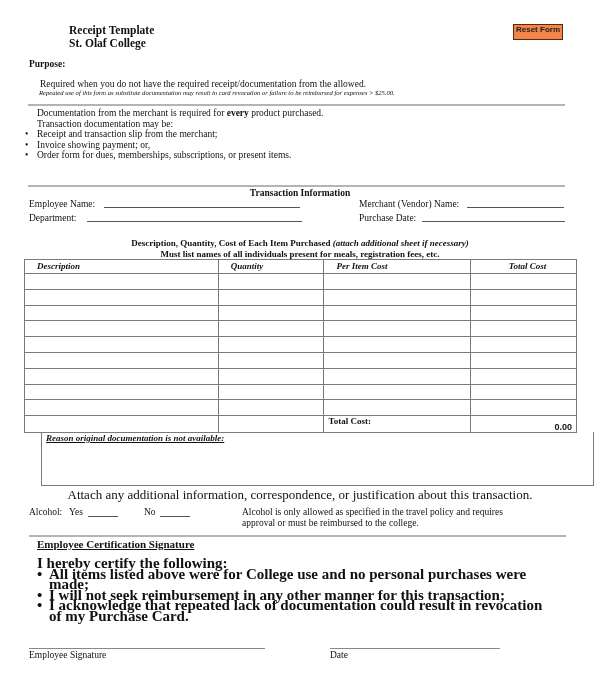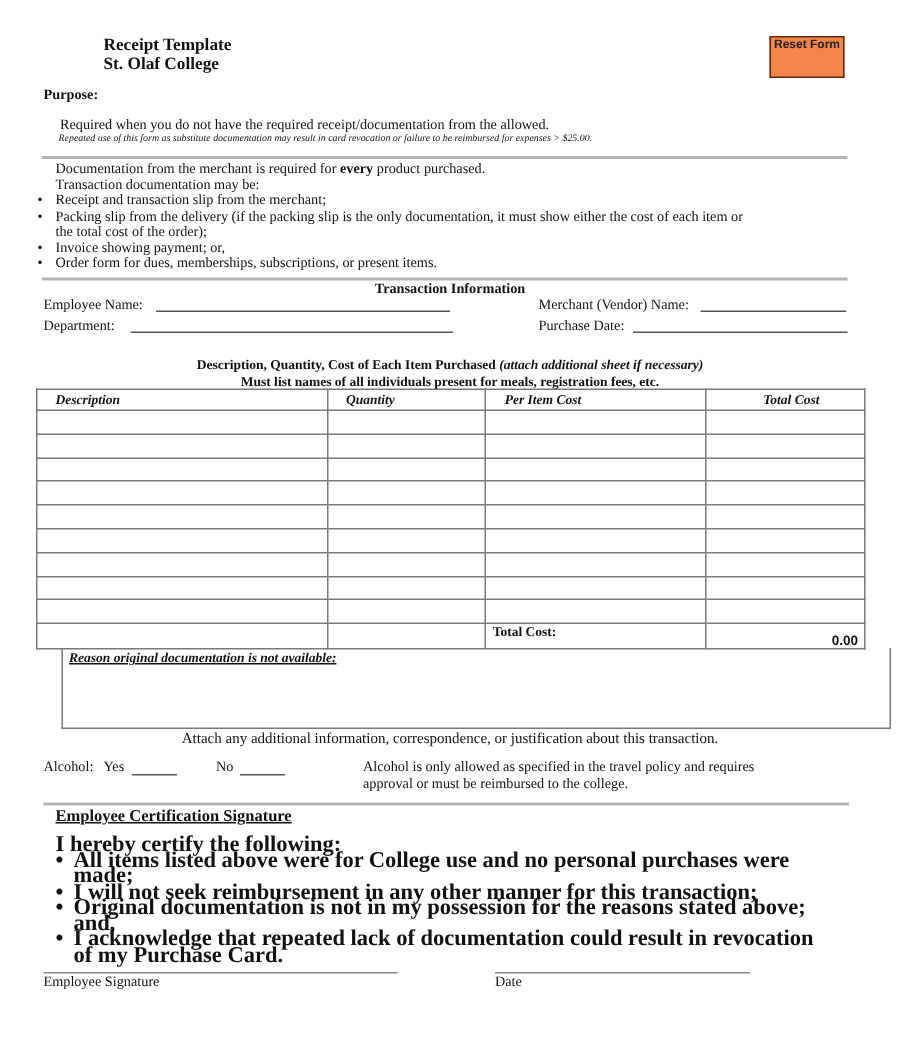--- a/index.html
+++ b/index.html
@@ -3,21 +3,21 @@
 <meta charset="utf-8">
 <style>
   * { box-sizing: border-box; margin: 0; padding: 0; }
   html, body { width: 600px; height: 700px; background: #ffffff; overflow: hidden; }
   body { position: relative; font-family: "Liberation Serif", "DejaVu Serif", serif; color: #111; font-size: 9.5px; }
   .abs { position: absolute; }
   .title { font-weight: bold; font-size: 11.5px; line-height: 13px; }
   .bold { font-weight: bold; }
   .rule { position: absolute; height: 2px; background: #b4b4b4; }
   .reset-btn {
-    position: absolute; left: 513px; top: 24px; width: 50px; height: 28px;
+    position: absolute; left: 513px; top: 24px; width: 50px; height: 16px;
     background: #f4854a; border: 1px solid #5a2a10;
     font-family: "Liberation Sans", "DejaVu Sans", sans-serif; font-size: 8px; font-weight: bold;
     color: #222; text-align: center; line-height: 10px; cursor: pointer;
   }
   .line-field { position: absolute; border-bottom: 1px solid #555; height: 10px; }
   ul.bullets { list-style: none; }
   ul.bullets li { position: relative; padding-left: 14px; line-height: 10.5px; }
   ul.bullets li::before { content: "\2022"; position: absolute; left: 2px; top: 0; }
   table.items { position: absolute; left: 24px; top: 259px; width: 553px; border-collapse: collapse; }
   table.items td, table.items th { border: 1px solid #7a7a7a; height: 15.8px; padding: 0 4px; font-size: 9px; }
@@ -45,21 +45,20 @@
 
 <div class="rule" style="left:28px; top:104px; width:537px;"></div>
 
 <div class="abs" style="left:37px; top:108px; width:528px; font-size:9.5px; line-height:10.5px;">
   <div>
     <span>Documentation from the merchant is required for </span><span class="bold">every</span><span> product purchased.</span>
   </div>
   <div>Transaction documentation may be:</div>
   <ul class="bullets" style="margin-left:-14px; padding-left:0; width:480px;">
     <li>Receipt and transaction slip from the merchant;</li>
-    <li>Packing slip from the delivery (if the packing slip is the only documentation, it must show either the cost of each item or the total cost of the order);</li>
     <li>Invoice showing payment; or,</li>
     <li>Order form for dues, memberships, subscriptions, or present items.</li>
   </ul>
 </div>
 
 <div class="rule" style="left:28px; top:185px; width:537px;"></div>
 
 <div class="abs bold" style="left:0; width:600px; top:188px; text-align:center; font-size:9.5px;">Transaction Information</div>
 
 <div class="abs" style="left:29px; top:199px;">Employee Name:</div>
@@ -154,41 +153,40 @@
     <td class="total-val">0.00</td>
   </tr>
 </tbody>
   </table>
 
 <div class="reason-box">
   <div class="reason-label">Reason original documentation is not available:</div>
   <div style="height:38px;"></div>
 </div>
 
-<div class="abs" style="left:0; width:600px; top:487px; text-align:center; font-size:10px;">Attach any additional information, correspondence, or justification about this transaction.</div>
+<div class="abs" style="left:0; width:600px; top:487px; text-align:center; font-size:13px;">Attach any additional information, correspondence, or justification about this transaction.</div>
 
 <div class="abs" style="left:29px; top:507px;">Alcohol:</div>
 <div class="abs" style="left:69px; top:507px;">Yes</div>
 <div class="line-field" style="left:88px; top:507px; width:30px;"></div>
 <div class="abs" style="left:144px; top:507px;">No</div>
 <div class="line-field" style="left:160px; top:507px; width:30px;"></div>
 <div class="abs" style="left:242px; top:507px; line-height:10.5px;">
   <div>Alcohol is only allowed as specified in the travel policy and requires</div>
   <div>approval or must be reimbursed to the college.</div>
 </div>
 
 <div class="rule" style="left:29px; top:535px; width:537px;"></div>
 
 <div class="abs cert-heading" style="left:37px; top:538px; font-size:11px;">Employee Certification Signature</div>
 <div class="abs bold" style="left:37px; top:558px; font-size:15px; line-height:10.5px; width:520px;">
   <div>I hereby certify the following:</div>
   <ul class="bullets" style="margin-left:-2px;">
     <li>All items listed above were for College use and no personal purchases were made;</li>
     <li>I will not seek reimbursement in any other manner for this transaction;</li>
-    <li>Original documentation is not in my possession for the reasons stated above; and,</li>
     <li>I acknowledge that repeated lack of documentation could result in revocation of my Purchase Card.</li>
   </ul>
 </div>
 
 <div class="sig-line" style="left:29px; top:648px; width:236px;"></div>
 <div class="abs" style="left:29px; top:650px;">Employee Signature</div>
 <div class="sig-line" style="left:330px; top:648px; width:170px;"></div>
 <div class="abs" style="left:330px; top:650px;">Date</div>
 
 </body></html>

